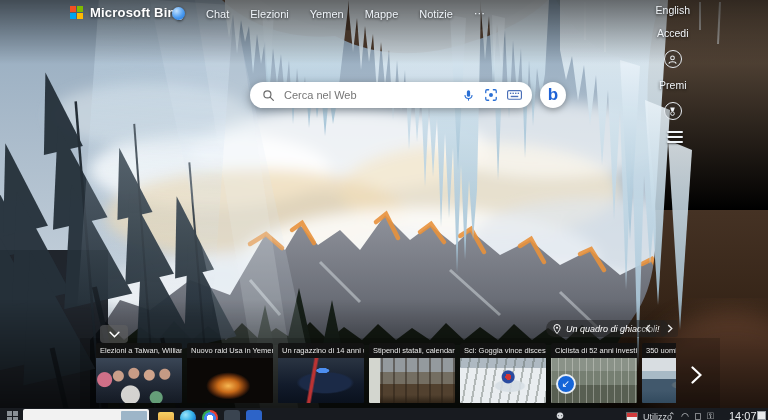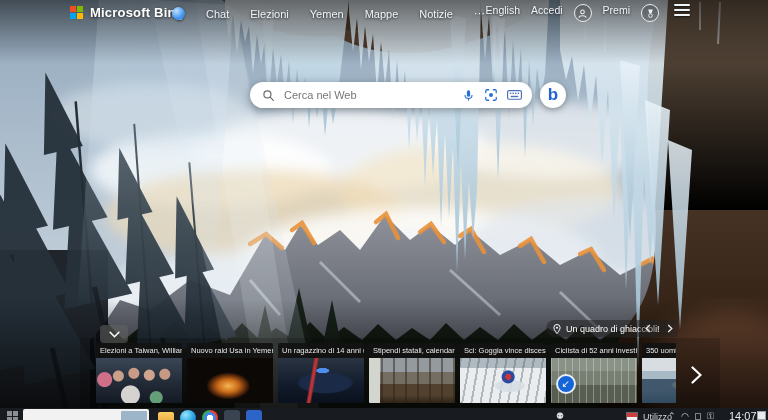--- a/index.html
+++ b/index.html
@@ -10,21 +10,21 @@
 
   
   .topbar{position:absolute;top:0;left:0;width:768px;height:26px;display:flex;align-items:center;z-index:30;}
   .logo{position:absolute;left:70px;top:5px;display:flex;align-items:center;gap:7px;cursor:pointer;}
   .mslogo{display:grid;grid-template-columns:6px 6px;grid-template-rows:6px 6px;gap:1px;}
   .mslogo i{display:block;}
   .brand{color:#fff;font-size:13px;font-weight:700;letter-spacing:.2px;text-shadow:0 1px 3px rgba(0,0,0,.7);}
   .nav{position:absolute;left:172px;top:7px;display:flex;gap:21px;align-items:center;}
   .nav .item{color:#eef3f8;font-size:11px;text-shadow:0 1px 3px rgba(0,0,0,.75);cursor:pointer;display:flex;align-items:center;gap:21px;white-space:nowrap;}
   .chat-ic{width:13px;height:13px;border-radius:50%;background:radial-gradient(circle at 35% 30%,#bfe0ff,#4b9bf0 55%,#1d6fd6);box-shadow:0 0 3px rgba(0,0,0,.4);}
-  .hdr-right{position:absolute;right:78px;top:4px;display:flex;gap:11px;}
+  .hdr-right{position:absolute;right:78px;top:4px;display:flex;align-items:center;gap:11px;flex-direction:column;}
   .hdr-right .txt{color:#f0f4f8;font-size:10.5px;text-shadow:0 1px 3px rgba(0,0,0,.75);cursor:pointer;white-space:nowrap;}
   .circ-ic{width:18px;height:18px;border-radius:50%;border:1.4px solid #e9eef3;display:flex;align-items:center;justify-content:center;cursor:pointer;background:rgba(40,40,40,.25);}
   .burger{width:16px;height:12px;display:flex;flex-direction:column;justify-content:space-between;cursor:pointer;margin-left:4px;}
   .burger i{display:block;height:2px;background:#f0f4f8;border-radius:1px;box-shadow:0 1px 2px rgba(0,0,0,.6);}
 
   
   .searchwrap{position:absolute;left:250px;top:82px;display:flex;align-items:center;gap:8px;z-index:30;}
   .searchbox{width:282px;height:26px;background:#fff;border-radius:14px;display:flex;align-items:center;
              padding:0 10px 0 12px;box-shadow:0 2px 8px rgba(0,0,0,.35);justify-content:center;}
   .searchbox input{flex:1;border:none;outline:none;font-size:11px;color:#222;background:transparent;
@@ -32,21 +32,21 @@
   .searchbox input::placeholder{color:#767676;}
   .sb-icons{display:flex;align-items:center;gap:9px;}
   .bbtn{width:26px;height:26px;border-radius:50%;background:#fff;box-shadow:0 2px 6px rgba(0,0,0,.35);
         display:flex;align-items:center;justify-content:center;cursor:pointer;}
   .bbtn span{color:#1f62d6;font-weight:700;font-size:17px;line-height:1;transform:translateY(-1px);}
 
   
   .collapse-btn{position:absolute;left:100px;top:325px;width:28px;height:18px;border-radius:4px;
                 background:rgba(96,96,96,.58);display:flex;align-items:center;justify-content:center;cursor:pointer;z-index:30;}
   .caption{position:absolute;left:546px;top:320px;height:17px;border-radius:9px;background:rgba(35,35,35,.55);
-           display:flex;align-items:center;gap:5px;padding:0 9px 0 7px;color:#fff;font-size:9px;cursor:pointer;z-index:30;white-space:nowrap;}
+           display:flex;align-items:center;gap:5px;padding:0 9px 0 7px;color:#fff;font-size:9px;cursor:pointer;z-index:30;white-space:nowrap;font-style:italic;}
   .cap-nav{position:absolute;top:320px;width:17px;height:17px;border-radius:3px;background:rgba(35,35,35,.4);
            color:#e8e8e8;display:flex;align-items:center;justify-content:center;cursor:pointer;z-index:30;}
   .cap-prev{left:639px;} .cap-next{left:661px;}
   .cap-nav svg{display:block;}
 
   
   .cards{position:absolute;left:96px;top:343px;width:580px;height:61px;display:flex;gap:5px;overflow:hidden;z-index:30;}
   .card{width:86px;flex:0 0 86px;cursor:pointer;}
   .card .title{height:15px;background:rgba(18,18,18,.92);color:#e8e8e8;font-size:7.5px;line-height:15px;
                padding:0 4px;white-space:nowrap;overflow:hidden;border-radius:2px 2px 0 0;}

